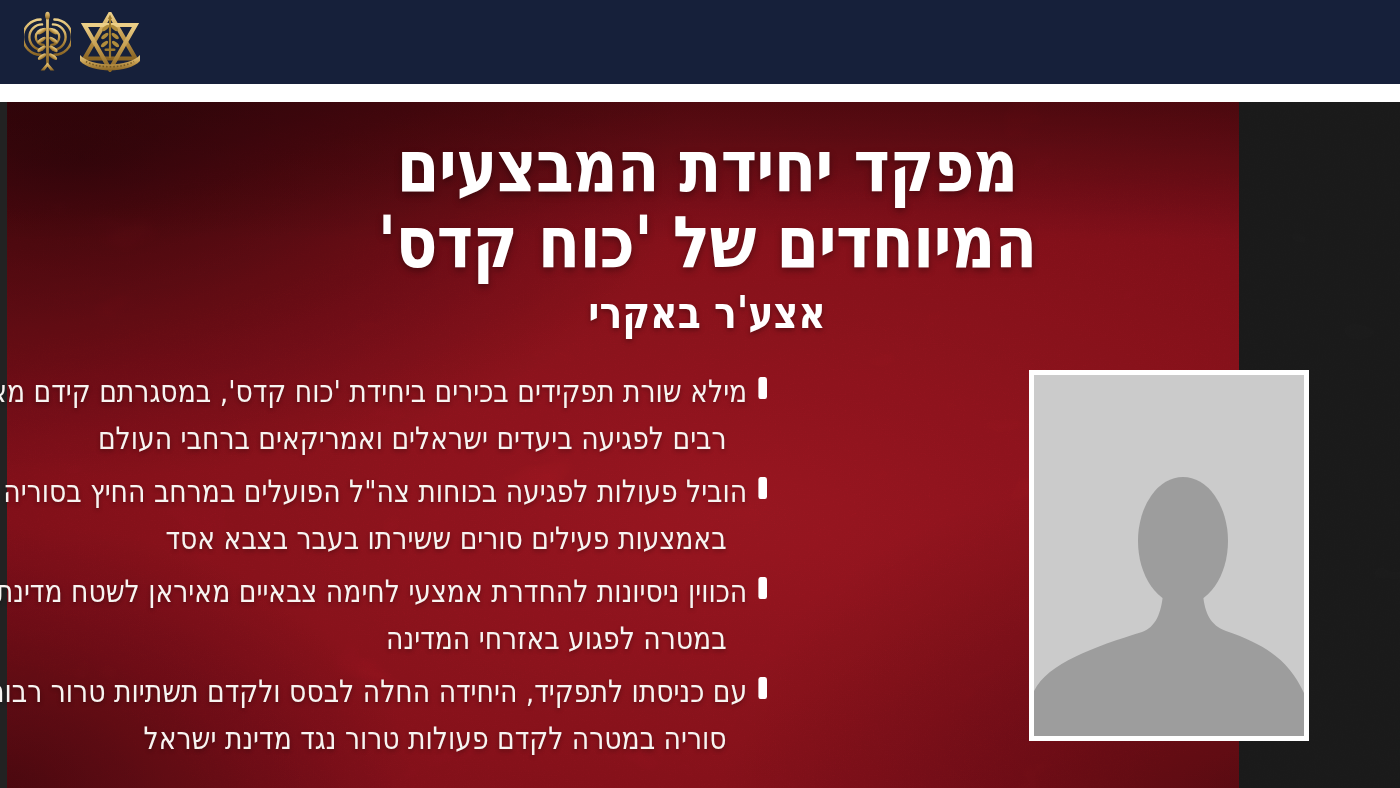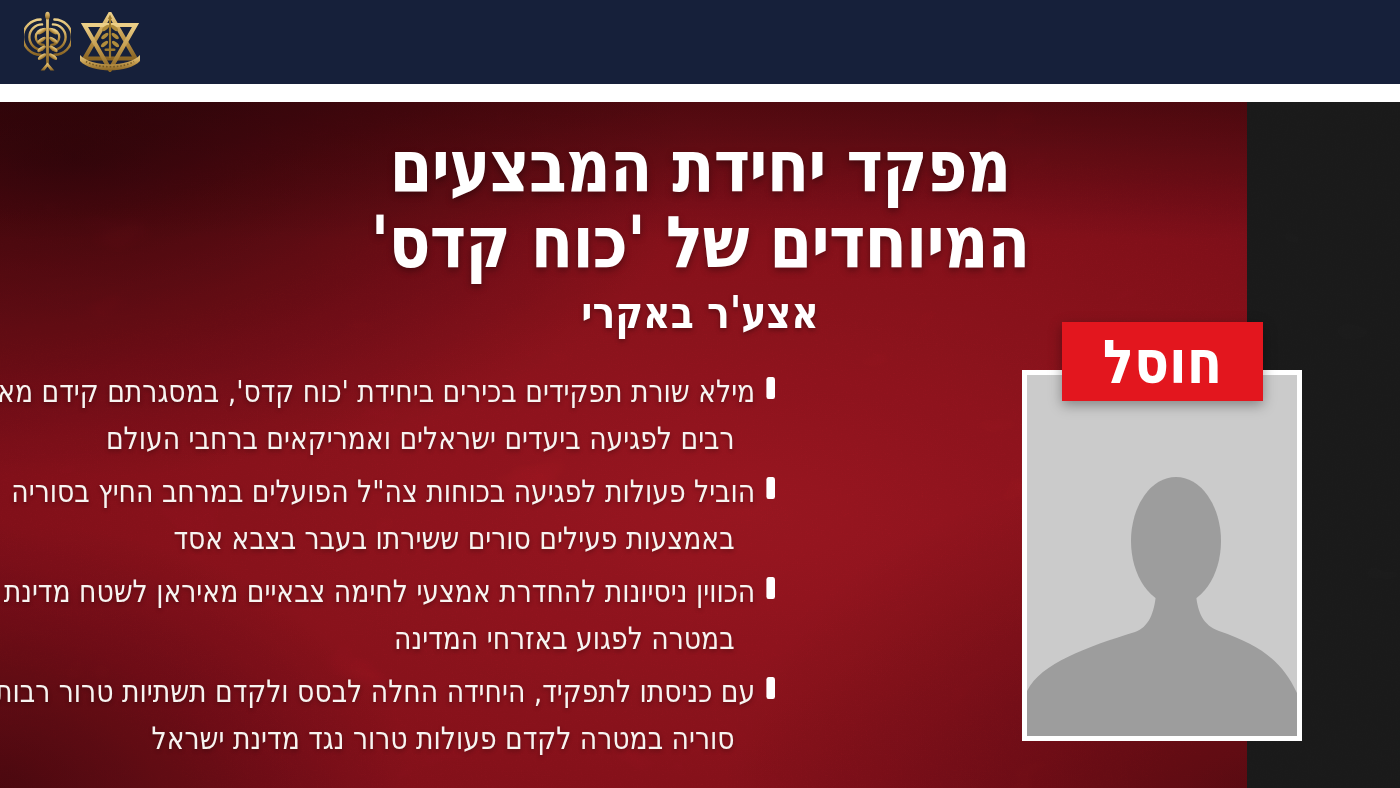--- a/index.html
+++ b/index.html
@@ -9,28 +9,27 @@
     direction:rtl;
   }
   
   .topbar{position:absolute;top:0;left:0;width:1400px;height:84px;background:#16203a;z-index:5;}
   .stripe{position:absolute;top:84px;left:0;width:1400px;height:18px;background:#ffffff;z-index:5;}
   .logo{position:absolute;}
   .logo-antenna{left:24px;top:10px;width:47px;height:64px;}
   .logo-idf{left:79px;top:12px;width:62px;height:60px;}
   
   .content{
-    position:absolute;top:102px;left:0;width:1232px;height:686px;
+    position:absolute;top:102px;left:7px;width:1232px;height:686px;
     background:
       linear-gradient(180deg, rgba(30,2,6,0.42) 0%, rgba(30,2,6,0) 20%),
       radial-gradient(90% 85% at 6% 8%, rgba(18,1,4,0.55) 0%, rgba(18,1,4,0) 55%),
       radial-gradient(70% 80% at 100% 100%, rgba(40,3,8,0.38) 0%, rgba(40,3,8,0) 60%),
       radial-gradient(60% 70% at 0% 100%, rgba(30,2,8,0.45) 0%, rgba(30,2,8,0) 55%),
       radial-gradient(150% 120% at 60% 60%, #bb1c28 0%, #a21521 38%, #83111b 64%, #5c0a12 86%, #430609 100%);
-    padding-left: 15px;
   }
   .texture{position:absolute;top:0;left:0;width:1400px;height:686px;pointer-events:none;}
   
   .title-block{
     position:absolute;top:26px;left:0;width:1400px;text-align:center;color:#fff;z-index:2;
     transform:scaleX(0.86);transform-origin:50% 0;
   }
   .title-line{
     font-size:72px;line-height:76px;font-weight:bold;letter-spacing:-1px;
     text-shadow:0 3px 8px rgba(0,0,0,0.35);
@@ -178,18 +177,15 @@
 
     <div class="portrait-frame">
       <svg viewBox="0 0 270 361" preserveAspectRatio="none">
         <g fill="#9d9d9d">
           <ellipse cx="149" cy="166" rx="45" ry="64"></ellipse>
           <path d="M0,361 L0,316 C14,288 60,272 108,257 C122,252 127,238 129,220 L169,220 C171,238 176,250 192,256 C236,271 256,288 270,318 L270,361 Z"></path>
         </g>
       </svg>
     </div>
 
-    <div class="status-badge">
-      <span>חוסל</span>
-    </div>
 
   </div>
 </div>
 
 </body></html>

